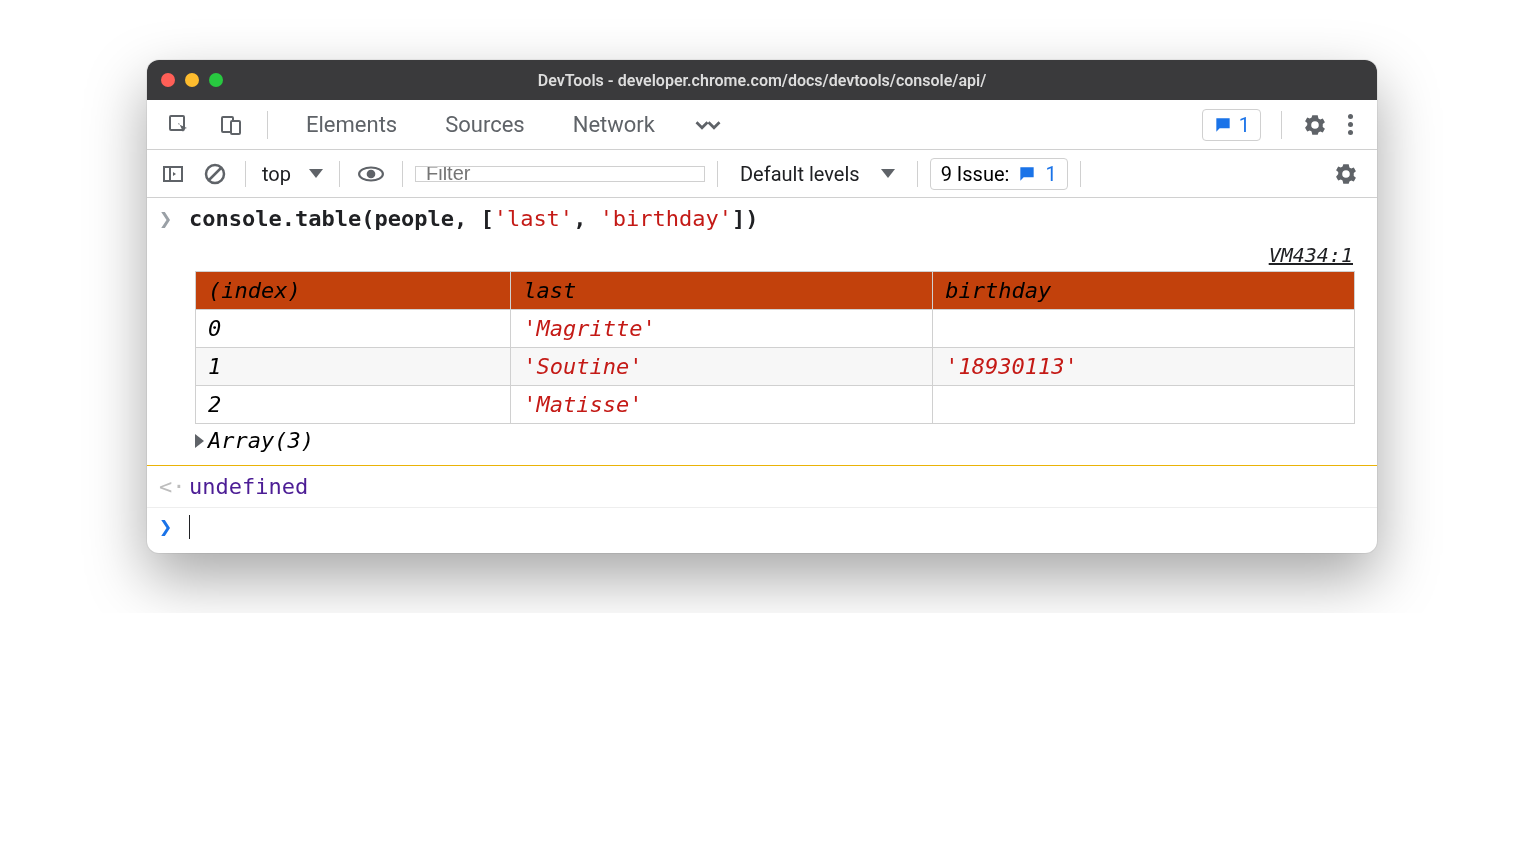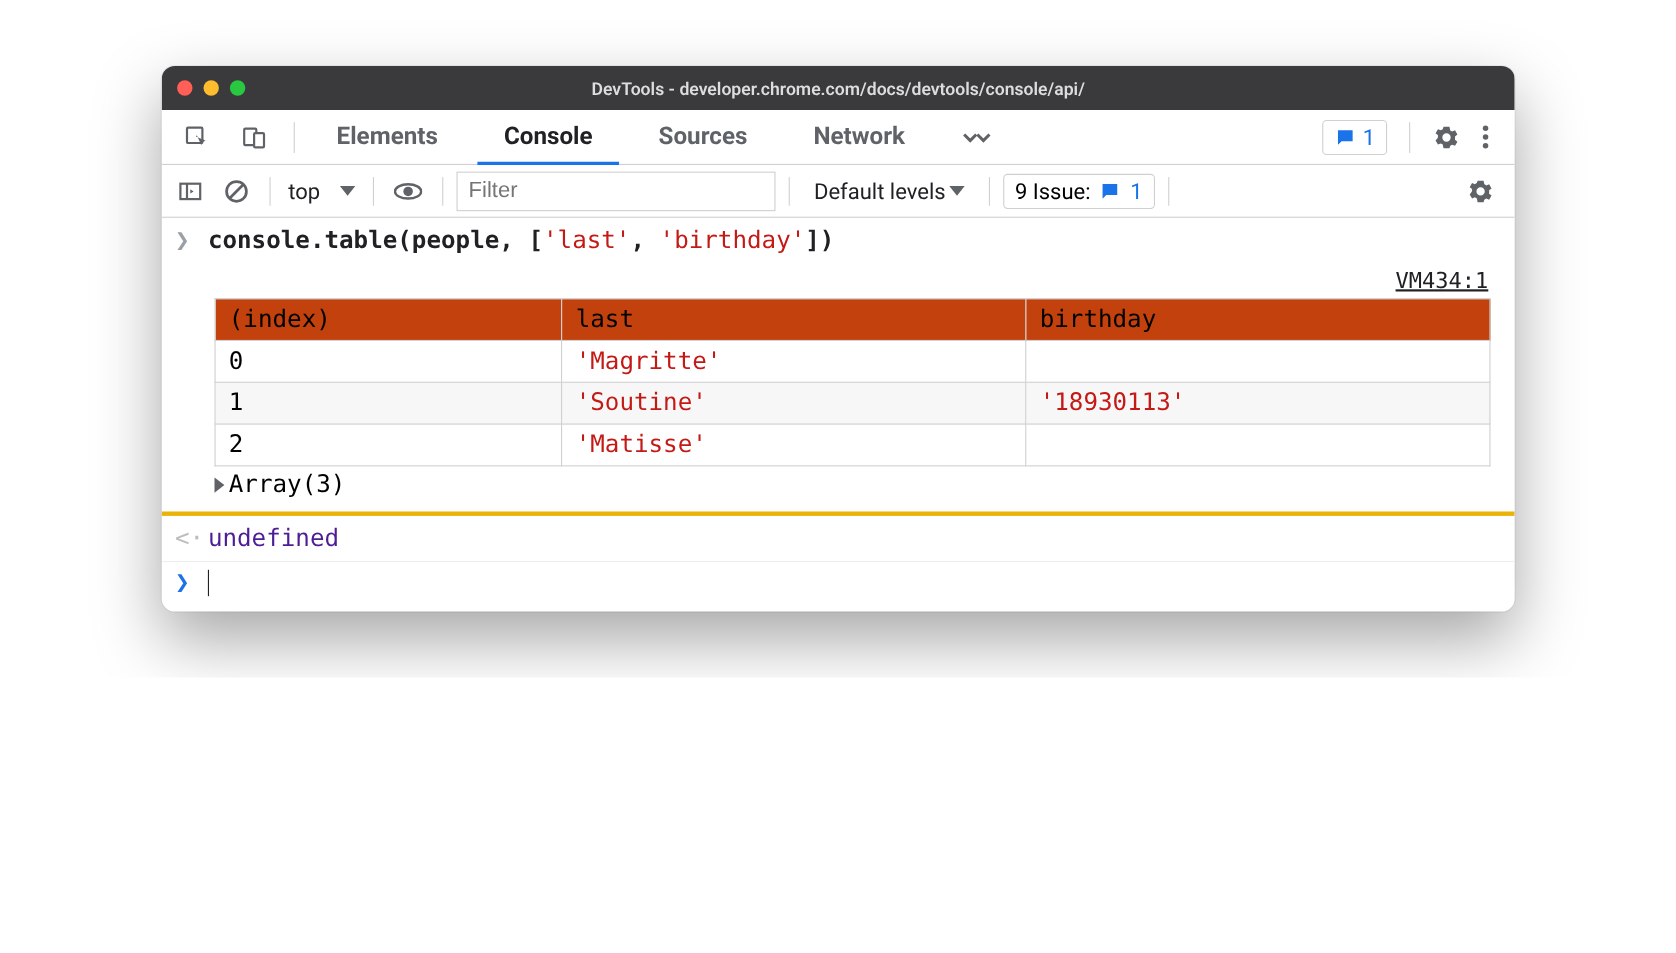--- a/index.html
+++ b/index.html
@@ -43,21 +43,21 @@
   
   .tabs-bar {
     display: flex;
     align-items: center;
     height: 50px;
     border-bottom: 1px solid #d0d0d0;
     padding: 0 8px;
   }
   .left-icons { display: flex; gap: 16px; padding: 0 12px 0 6px; align-items: center; }
   .divider { width: 1px; height: 28px; background: #d0d0d0; margin: 0 6px; }
-  .tabs { display: flex; gap: 12px; margin-left: 8px; font-weight: bold; }
+  .tabs { display: flex; gap: 0; margin-left: 8px; }
   .tab {
     padding: 0 24px;
     height: 50px;
     display: flex;
     align-items: center;
     font-size: 22px;
     color: #5f6368;
     cursor: pointer;
   }
   .tab.active {
@@ -104,30 +104,30 @@
   .context-select {
     display: flex;
     align-items: center;
     gap: 18px;
     color: #202124;
     font-size: 20px;
     padding: 0 4px;
   }
   .filter-input {
     border: 1px solid #d0d0d0;
-    height: 36px;
+    height: 16px;
     width: 290px;
     font-size: 20px;
     padding: 0 10px;
     color: #5f6368;
   }
   .levels-select {
     font-size: 20px;
     color: #202124;
-    display:flex; align-items:center; gap:3px;
+    display:flex; align-items:center; gap:21px;
     padding: 0 10px;
   }
   .issues-pill {
     border: 1px solid #d0d0d0;
     border-radius: 4px;
     padding: 3px 10px;
     font-size: 20px;
     display:flex; align-items:center; gap:8px;
   }
   
@@ -170,21 +170,21 @@
     font-size: 22px;
   }
   table.console-table th, table.console-table td {
     border: 1px solid #d0d0d0;
     padding: 6px 12px;
     text-align: left;
     font-weight: normal;
   }
   table.console-table th { background: #c2410c; }
   table.console-table tr.striped td { background: #f7f7f7; }
-  .table-wrap { border-bottom: 4px solid #eab308; padding-bottom:4px;}
+  .table-wrap { border-bottom: 1px solid #eab308; padding-bottom:4px;font-style:italic;}
   .array-expand {
     font-family: ui-monospace, Menlo, Consolas, monospace;
     font-size: 22px;
     padding: 4px 0 8px 48px;
     display:flex; align-items:center; gap:4px;
   }
   .tri {
     display:inline-block;
     width:0;height:0;
     border-top:7px solid transparent;
@@ -230,21 +230,20 @@
       <span class="tool-icon">
         <svg width="24" height="24" viewBox="0 0 24 24" fill="none" stroke="#5f6368" stroke-width="2">
             <rect x="3" y="4" width="11" height="15" rx="1"></rect>
             <rect x="12" y="8" width="9" height="13" rx="1" fill="#fff"></rect>
           </svg>
       </span>
     </div>
     <div class="divider"></div>
     <div class="tabs">
       <div class="tab">Elements</div>
-      <div class="tab active">Console</div>
       <div class="tab">Sources</div>
       <div class="tab">Network</div>
       <div class="more-tabs">
         <svg width="22" height="22" viewBox="0 0 24 24" fill="none" stroke="#5f6368" stroke-width="3">
             <path d="M6 9l6 6 6-6"></path>
           </svg>
         <svg width="22" height="22" viewBox="0 0 24 24" fill="none" stroke="#5f6368" stroke-width="3" style="margin-left:-10px">
             <path d="M6 9l6 6 6-6"></path>
           </svg>
       </div>

